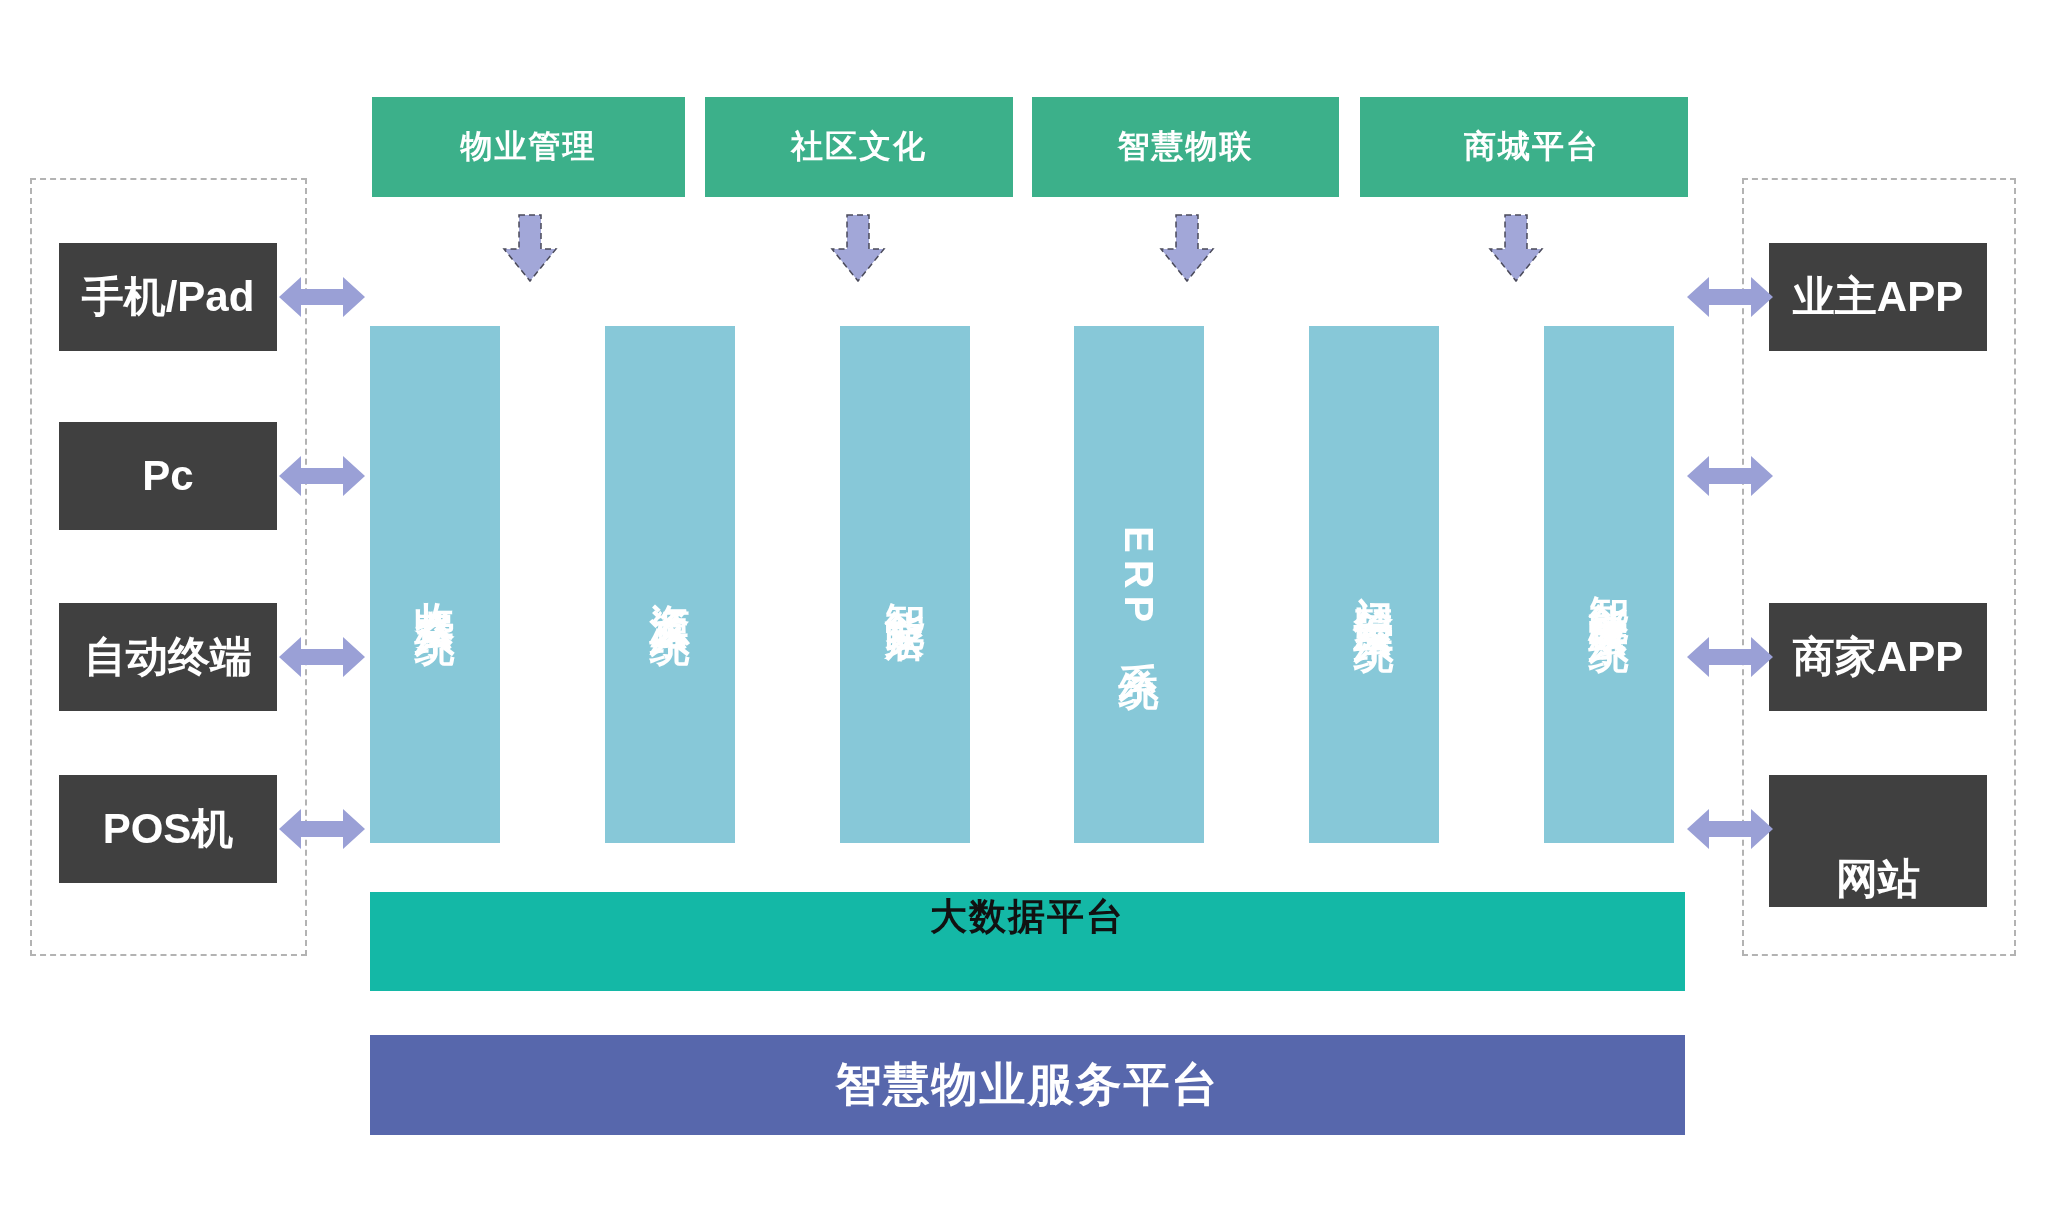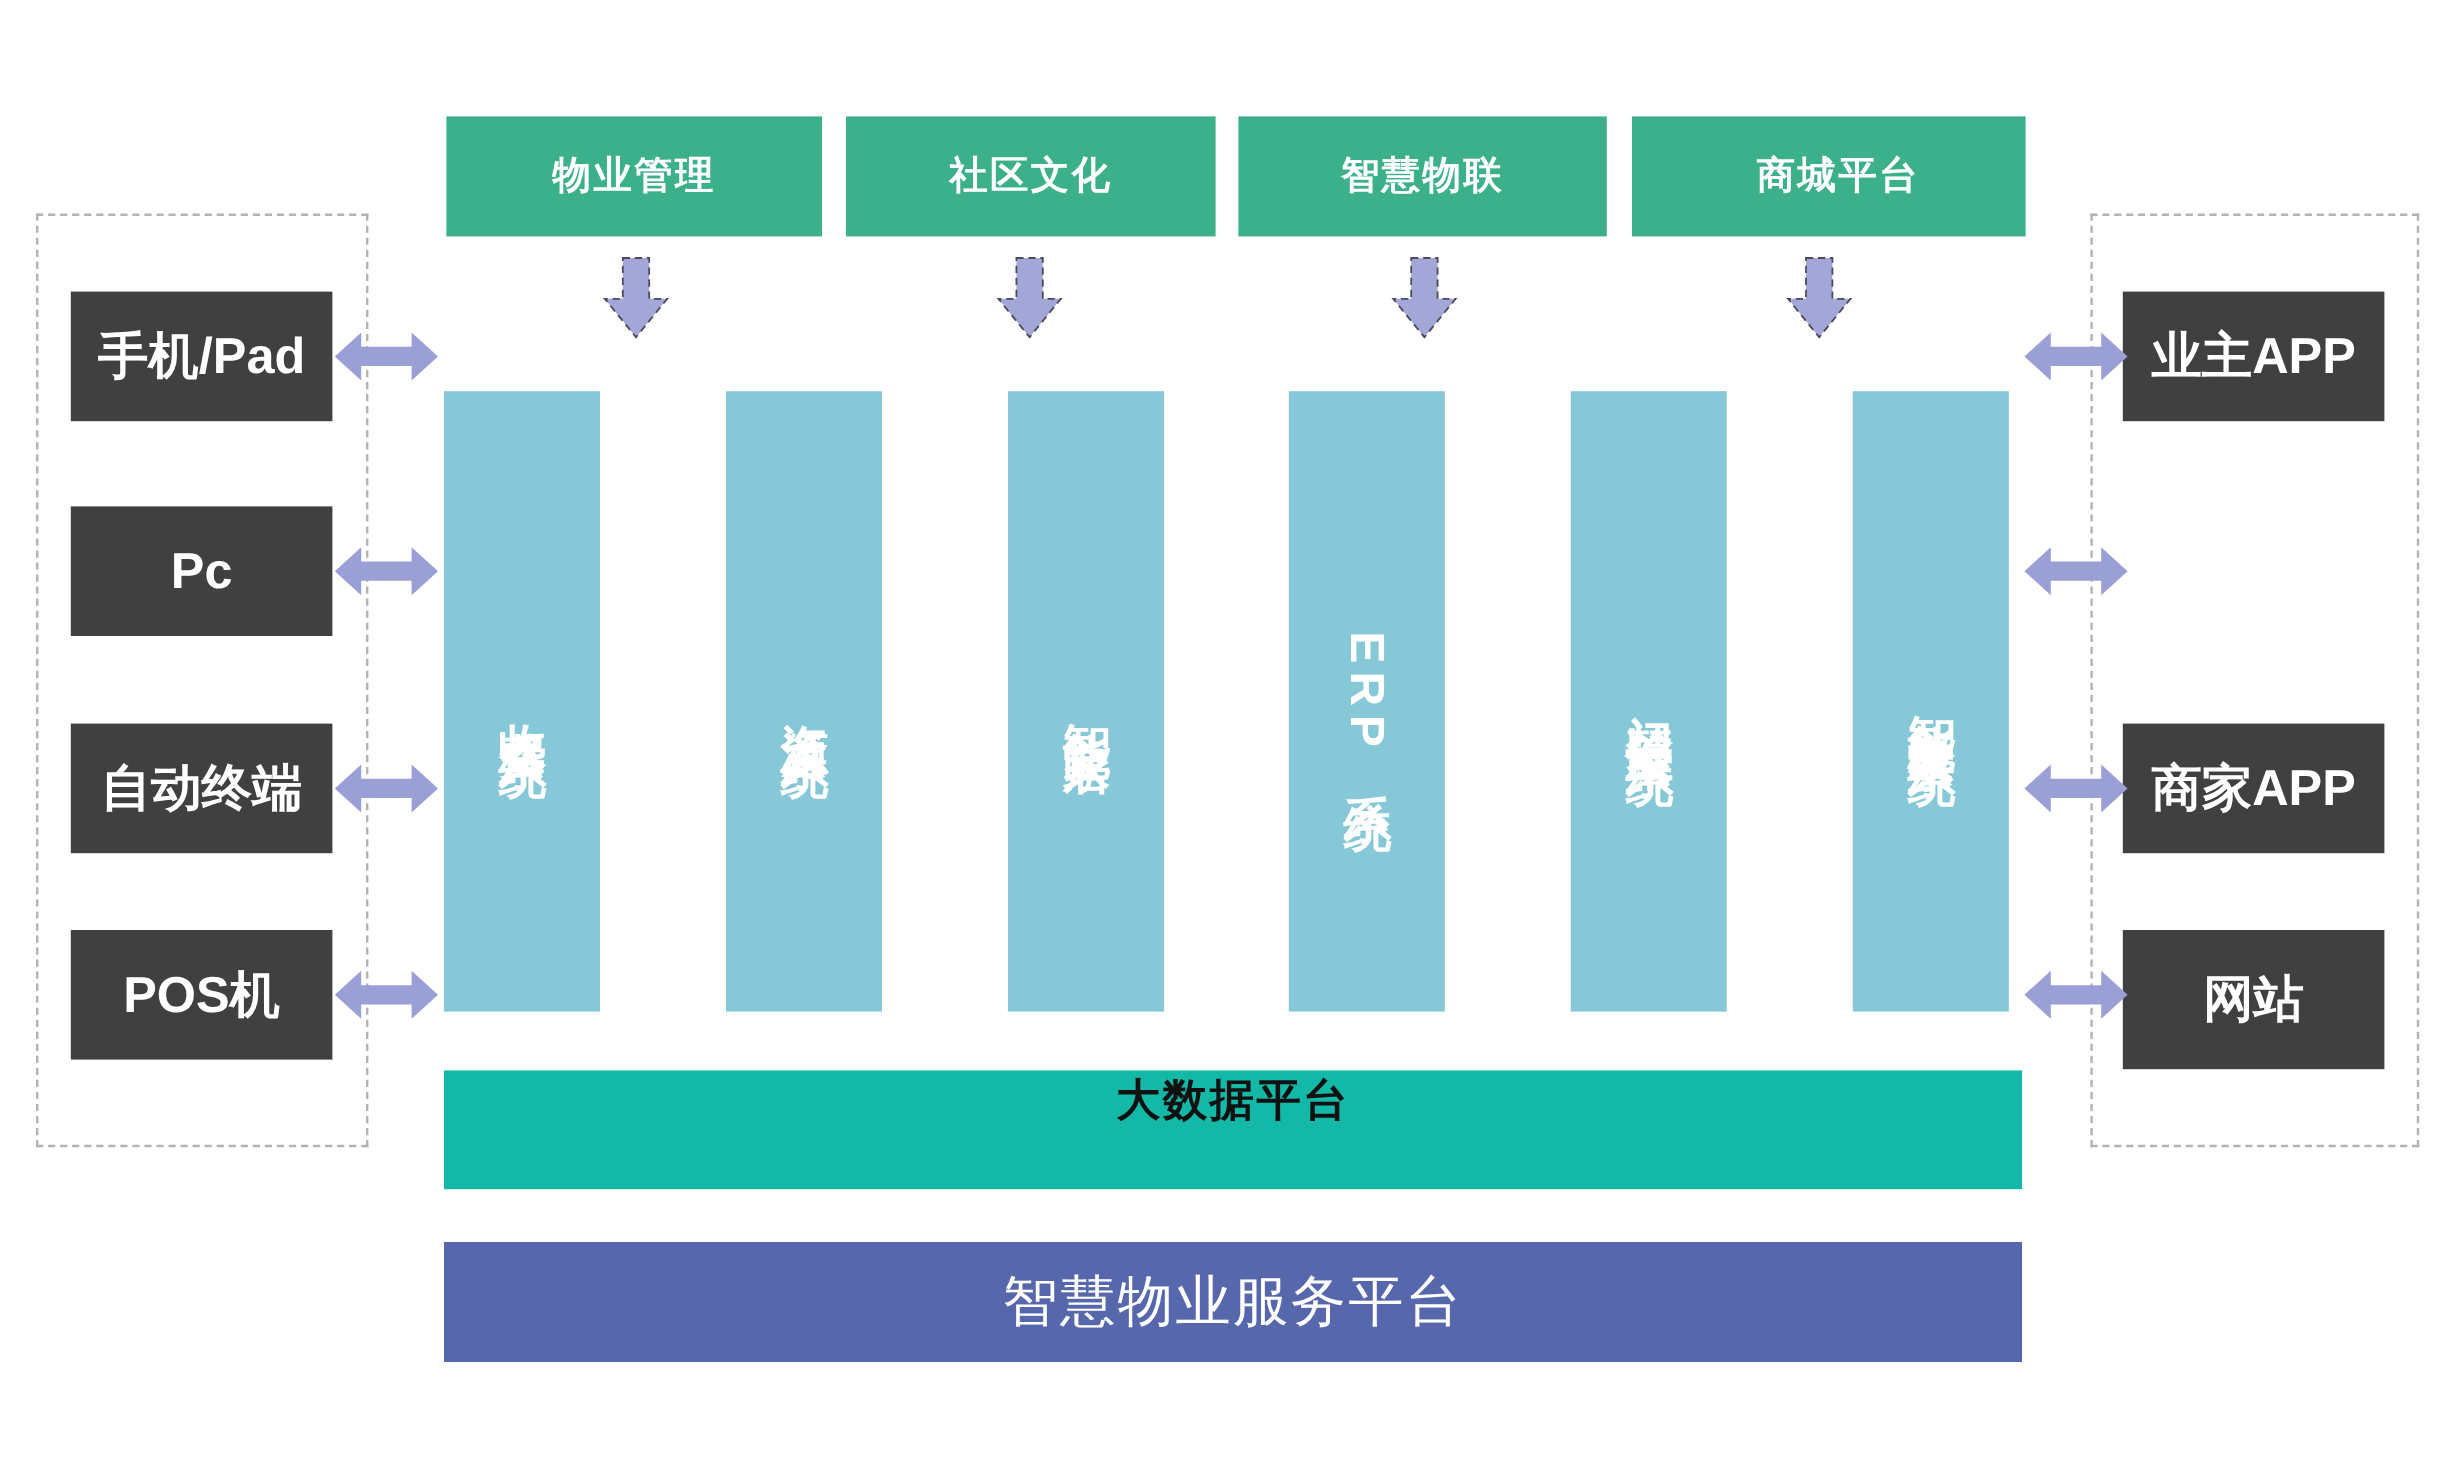--- a/index.html
+++ b/index.html
@@ -68,21 +68,21 @@
     font-weight: bold;
     display: flex;
     align-items: flex-start;
     justify-content: center;
     letter-spacing: 2px;
   }
   .bar-purple {
     background: #5767ac;
     color: #ffffff;
     font-size: 46px;
-    font-weight: normal;
+    font-weight: bold;
     display: flex;
     align-items: center;
     justify-content: center;
     letter-spacing: 2px;
   }
 
   svg { display: block; }
 </style>
 </head>
 <body>
@@ -163,21 +163,21 @@
   <div class="abs system-col" style="left:1544px; top:326px; width:130px; height:517px;">
     <span class="v-label">智能楼宇系统</span>
   </div>
 
   <div class="abs node-box" style="left:1769px; top:243px; width:218px; height:108px;">
     <span>业主APP</span>
   </div>
   <div class="abs node-box" style="left:1769px; top:603px; width:218px; height:108px;">
     <span>商家APP</span>
   </div>
-  <div class="abs node-box" style="left:1769px; top:775px; width:218px; height:116px;">
+  <div class="abs node-box" style="left:1769px; top:775px; width:218px; height:132px;align-items:flex-end;">
     <span>网站</span>
   </div>
 
   <svg class="abs" style="left:1684px; top:273px;" width="92" height="48" viewBox="0 0 90 48">
     <polygon points="2,24 24,4 24,16 66,16 66,4 88,24 66,44 66,32 24,32 24,44" fill="#9aa0d6"></polygon>
   </svg>
   <svg class="abs" style="left:1684px; top:452px;" width="92" height="48" viewBox="0 0 90 48">
     <polygon points="2,24 24,4 24,16 66,16 66,4 88,24 66,44 66,32 24,32 24,44" fill="#9aa0d6"></polygon>
   </svg>
   <svg class="abs" style="left:1684px; top:633px;" width="92" height="48" viewBox="0 0 90 48">

